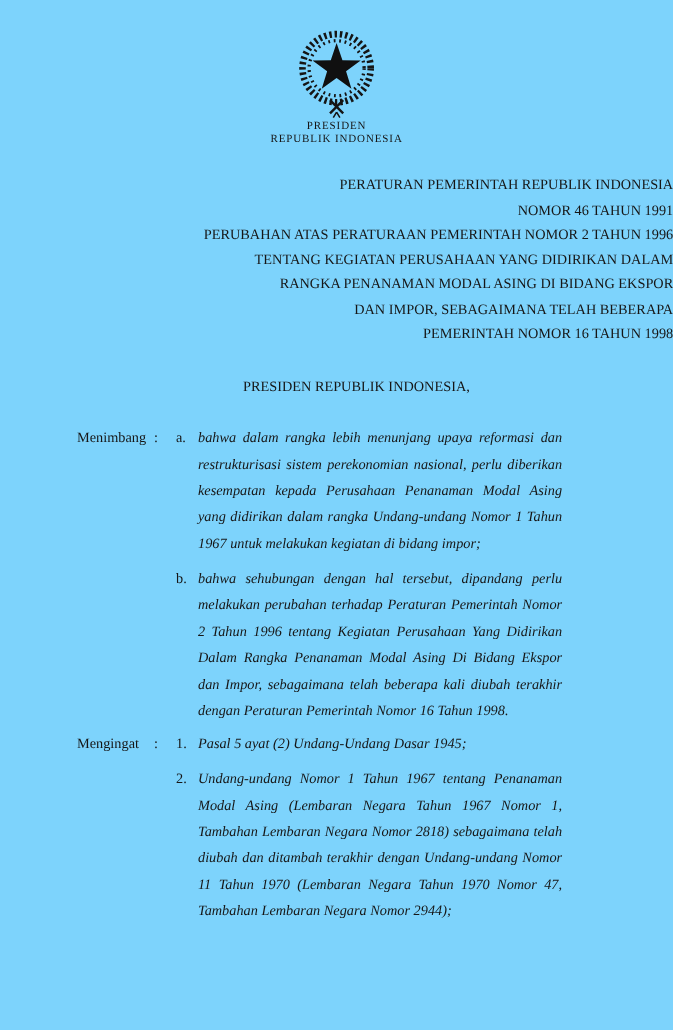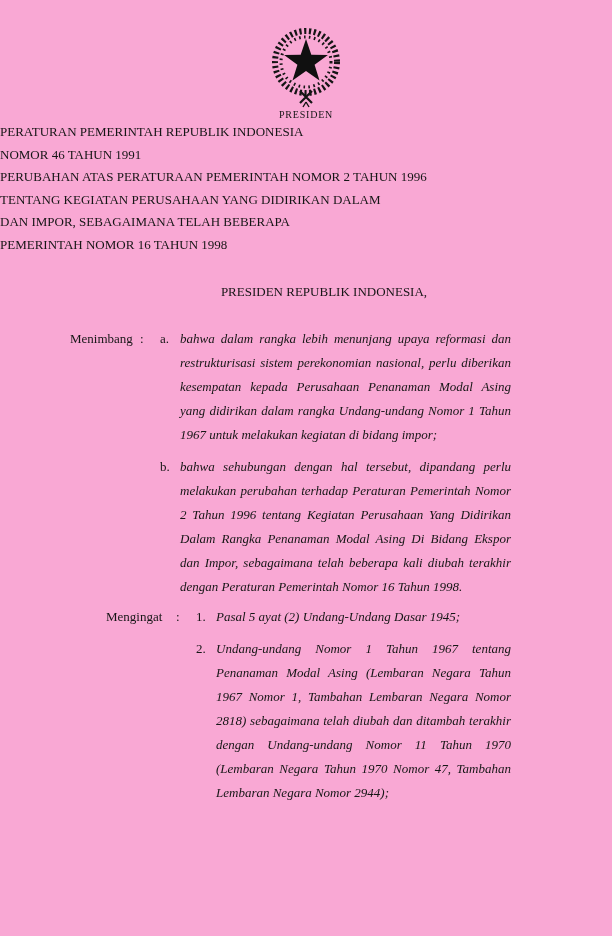--- a/index.html
+++ b/index.html
@@ -1,56 +1,57 @@
 <!DOCTYPE html>
 <html><head>
 <meta charset="utf-8">
 <style>
   html, body { margin: 0; padding: 0; background: #ffffff; }
   .page {
     position: relative;
     width: 612px;
     height: 936px;
-    background: #f9a8d4;
+    background: #7dd3fc;
     color: #161616;
     font-family: "Liberation Serif", "DejaVu Serif", serif;
     overflow: hidden;
   }
   .emblem-wrap {
     padding-top: 25px;
     text-align: center;
     line-height: 0;
   }
   .letterhead {
     text-align: center;
     font-size: 10px;
     line-height: 12px;
     letter-spacing: 0.8px;
     margin-top: -2px;
   }
   .title-block {
-    text-align: left;
+    margin-top: 24px;
+    text-align: right;
     font-size: 13px;
     line-height: 22.5px;
   }
   .salutation {
     margin-top: 25px;
     text-align: center;
     font-size: 13px;
     line-height: 22px;
     padding-left: 36px;
   }
   .body-area {
     padding: 0 101px 0 70px;
     font-size: 13px;
     line-height: 24px;
   }
   .section { display: flex; align-items: flex-start; }
   .section-menimbang { margin-top: 24px; }
-  .section-mengingat { margin-top: 6px; margin-left: 36px; }
+  .section-mengingat { margin-top: 6px; }
   .sec-label { width: 70px; flex: none; }
   .sec-colon { width: 20px; flex: none; }
   .sec-items { flex: 1; min-width: 0; }
   .item { display: flex; margin-bottom: 8px; }
   .item:last-child { margin-bottom: 0; }
   .item-marker { width: 20px; flex: none; }
   .item-text { flex: 1; text-align: justify; font-style: italic; }
 </style>
 </head>
 <body>
@@ -66,27 +67,29 @@
       <polygon fill="#101010" points="48,14 53.3,29.7 69.9,29.9 56.6,39.8 61.5,55.6 48,46 34.5,55.6 39.4,39.8 26.1,29.9 42.7,29.7"></polygon>
       <g fill="none" stroke="#151515">
         <path d="M42,66 L54,78 M54,66 L42,78" stroke-width="2.2"></path>
         <path d="M48,77 l-3,5 M48,77 l3,5" stroke-width="1.4"></path>
       </g>
     </svg>
   </div>
 
   <div class="letterhead">
     <div>PRESIDEN</div>
+    <div>REPUBLIK INDONESIA</div>
   </div>
 
   <div class="title-block">
     <div>PERATURAN PEMERINTAH REPUBLIK INDONESIA</div>
     <div>NOMOR 46 TAHUN 1991</div>
     <div>PERUBAHAN ATAS PERATURAAN PEMERINTAH NOMOR 2 TAHUN 1996</div>
     <div>TENTANG KEGIATAN PERUSAHAAN YANG DIDIRIKAN DALAM</div>
+    <div>RANGKA PENANAMAN MODAL ASING DI BIDANG EKSPOR</div>
     <div>DAN IMPOR, SEBAGAIMANA TELAH BEBERAPA</div>
     <div>PEMERINTAH NOMOR 16 TAHUN 1998</div>
   </div>
 
   <div class="salutation">PRESIDEN REPUBLIK INDONESIA,</div>
 
   <div class="body-area">
 
     <div class="section section-menimbang">
       <div class="sec-label">Menimbang</div>

